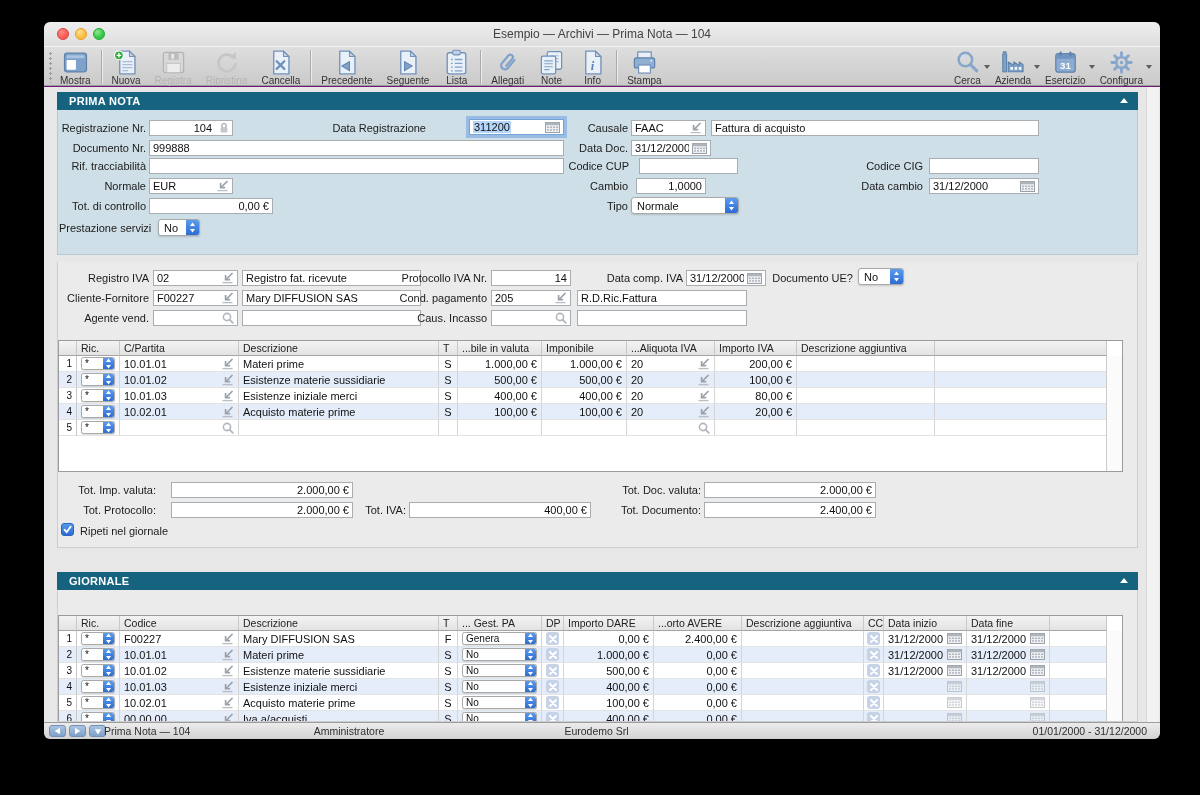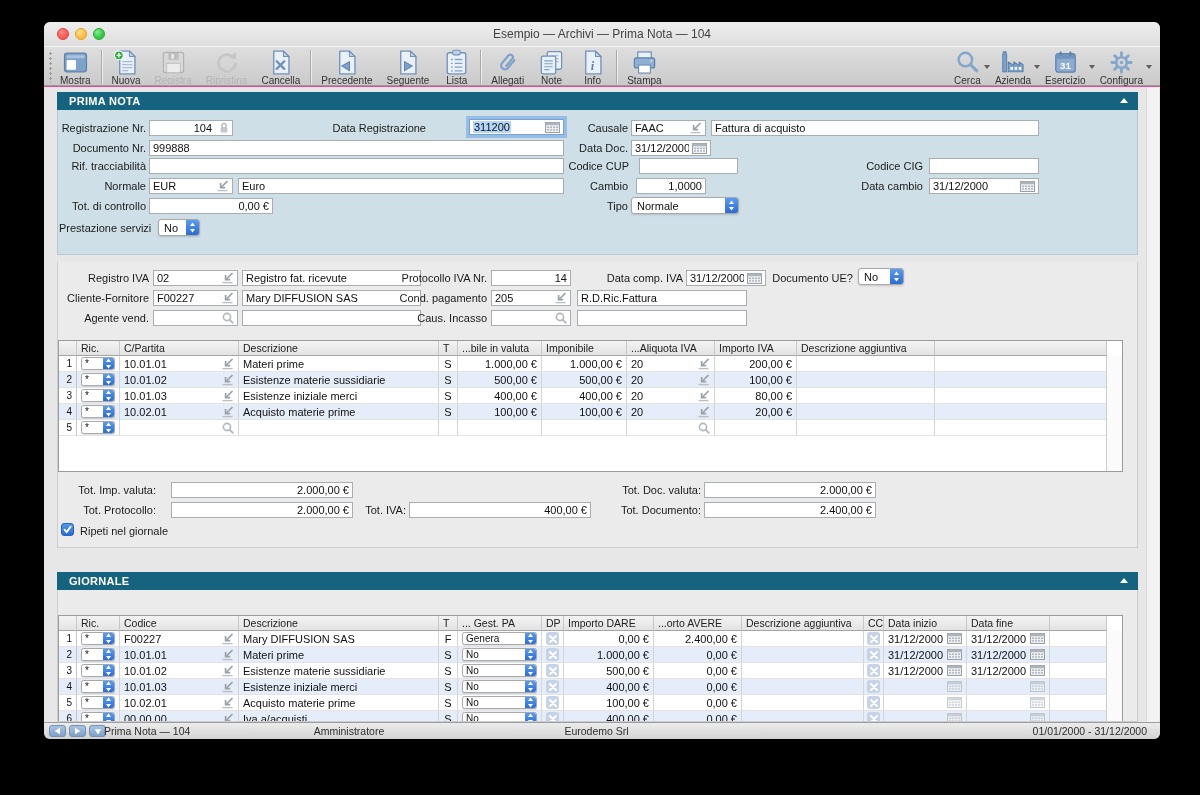--- a/index.html
+++ b/index.html
@@ -1,21 +1,21 @@
 <!DOCTYPE html>
 <html style="--teal: #16637f; --accent: #2c6cd4; --accent-l: #5b9bee; --stripe: #e4edf9;"><head>
 <meta charset="utf-8">
 <style>
   html,body{margin:0;padding:0}
   body{width:1200px;height:795px;background:#000;position:relative;overflow:hidden;
        font-family:"Liberation Sans",sans-serif;cursor:default;-webkit-user-select:none}
   :root{--teal:#16637f;--accent:#2c6cd4;--accent-l:#5b9bee;--stripe:#e4edf9}
 
   .window{position:absolute;left:44px;top:22px;width:1116px;height:717px;border-radius:6px;
-          overflow:hidden;background:#ec4899;box-shadow:0 25px 60px rgba(0,0,0,.65),0 0 0 1px rgba(0,0,0,.55)}
+          overflow:hidden;background:#701a75;box-shadow:0 25px 60px rgba(0,0,0,.65),0 0 0 1px rgba(0,0,0,.55)}
 
   
   .titlebar{height:24px;background:linear-gradient(#eeeeee,#dedede);position:relative}
   .title{position:absolute;left:0;right:0;top:5px;text-align:center;font-size:12px;color:#434343}
   .tl{position:absolute;top:6px;width:12px;height:12px;border-radius:50%;box-sizing:border-box}
   .tl.red{left:13px;background:radial-gradient(circle at 35% 30%,#ff8a85,#fc5b57 60%);border:1px solid #da3e3a}
   .tl.yel{left:31px;background:radial-gradient(circle at 35% 30%,#ffe093,#fdbc40 60%);border:1px solid #dfa023}
   .tl.grn{left:49px;background:radial-gradient(circle at 35% 30%,#8ce98c,#34c748 60%);border:1px solid #23a833}
 
   
@@ -409,23 +409,20 @@
         <span class="lb" style="left:-4px;top:70px;width:92px">Normale</span>
         <div class="fld" style="left:91px;top:68px;width:84px">
           <span class="fv">EUR</span>
             <span class="mic">
               <svg width="13" height="12" viewBox="0 0 13 12">
                 <path d="M11.5 1 5 7.5" stroke="#9aa1a9" stroke-width="1.7"></path>
                 <path d="M9.2 7.6H4.6V3" fill="none" stroke="#9aa1a9" stroke-width="1.7"></path>
                 <path d="M1.5 10.6h10" stroke="#b9bec4" stroke-width="1.4"></path>
               </svg>
             </span>
-        </div>
-        <div class="fld" style="left:180px;top:68px;width:326px">
-          <span class="fv">Euro</span>
         </div>
         <span class="lb" style="left:520px;top:70px;width:50px">Cambio</span>
         <div class="fld ar" style="left:578px;top:68px;width:70px">
           <span class="fv">1,0000</span>
         </div>
         <span class="lb" style="left:795px;top:70px;width:70px">Data cambio</span>
         <div class="fld" style="left:871px;top:68px;width:110px">
           <span class="fv">31/12/2000</span>
             <span class="mic">
               <svg width="15" height="11" viewBox="0 0 15 11">

